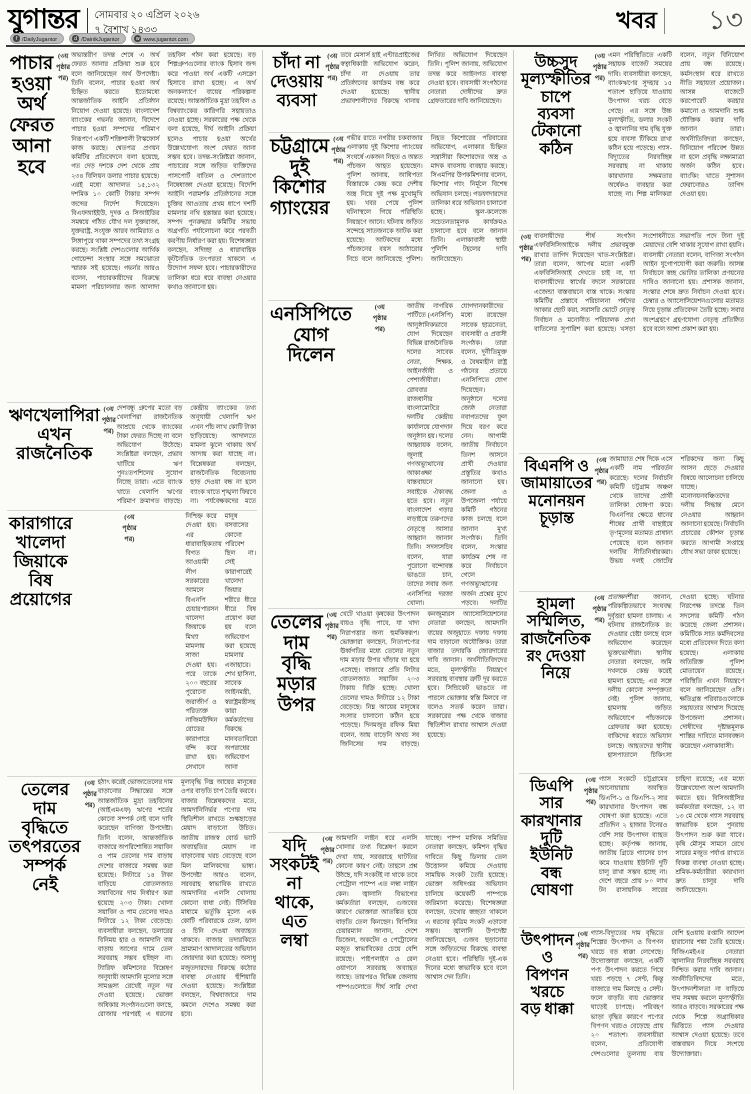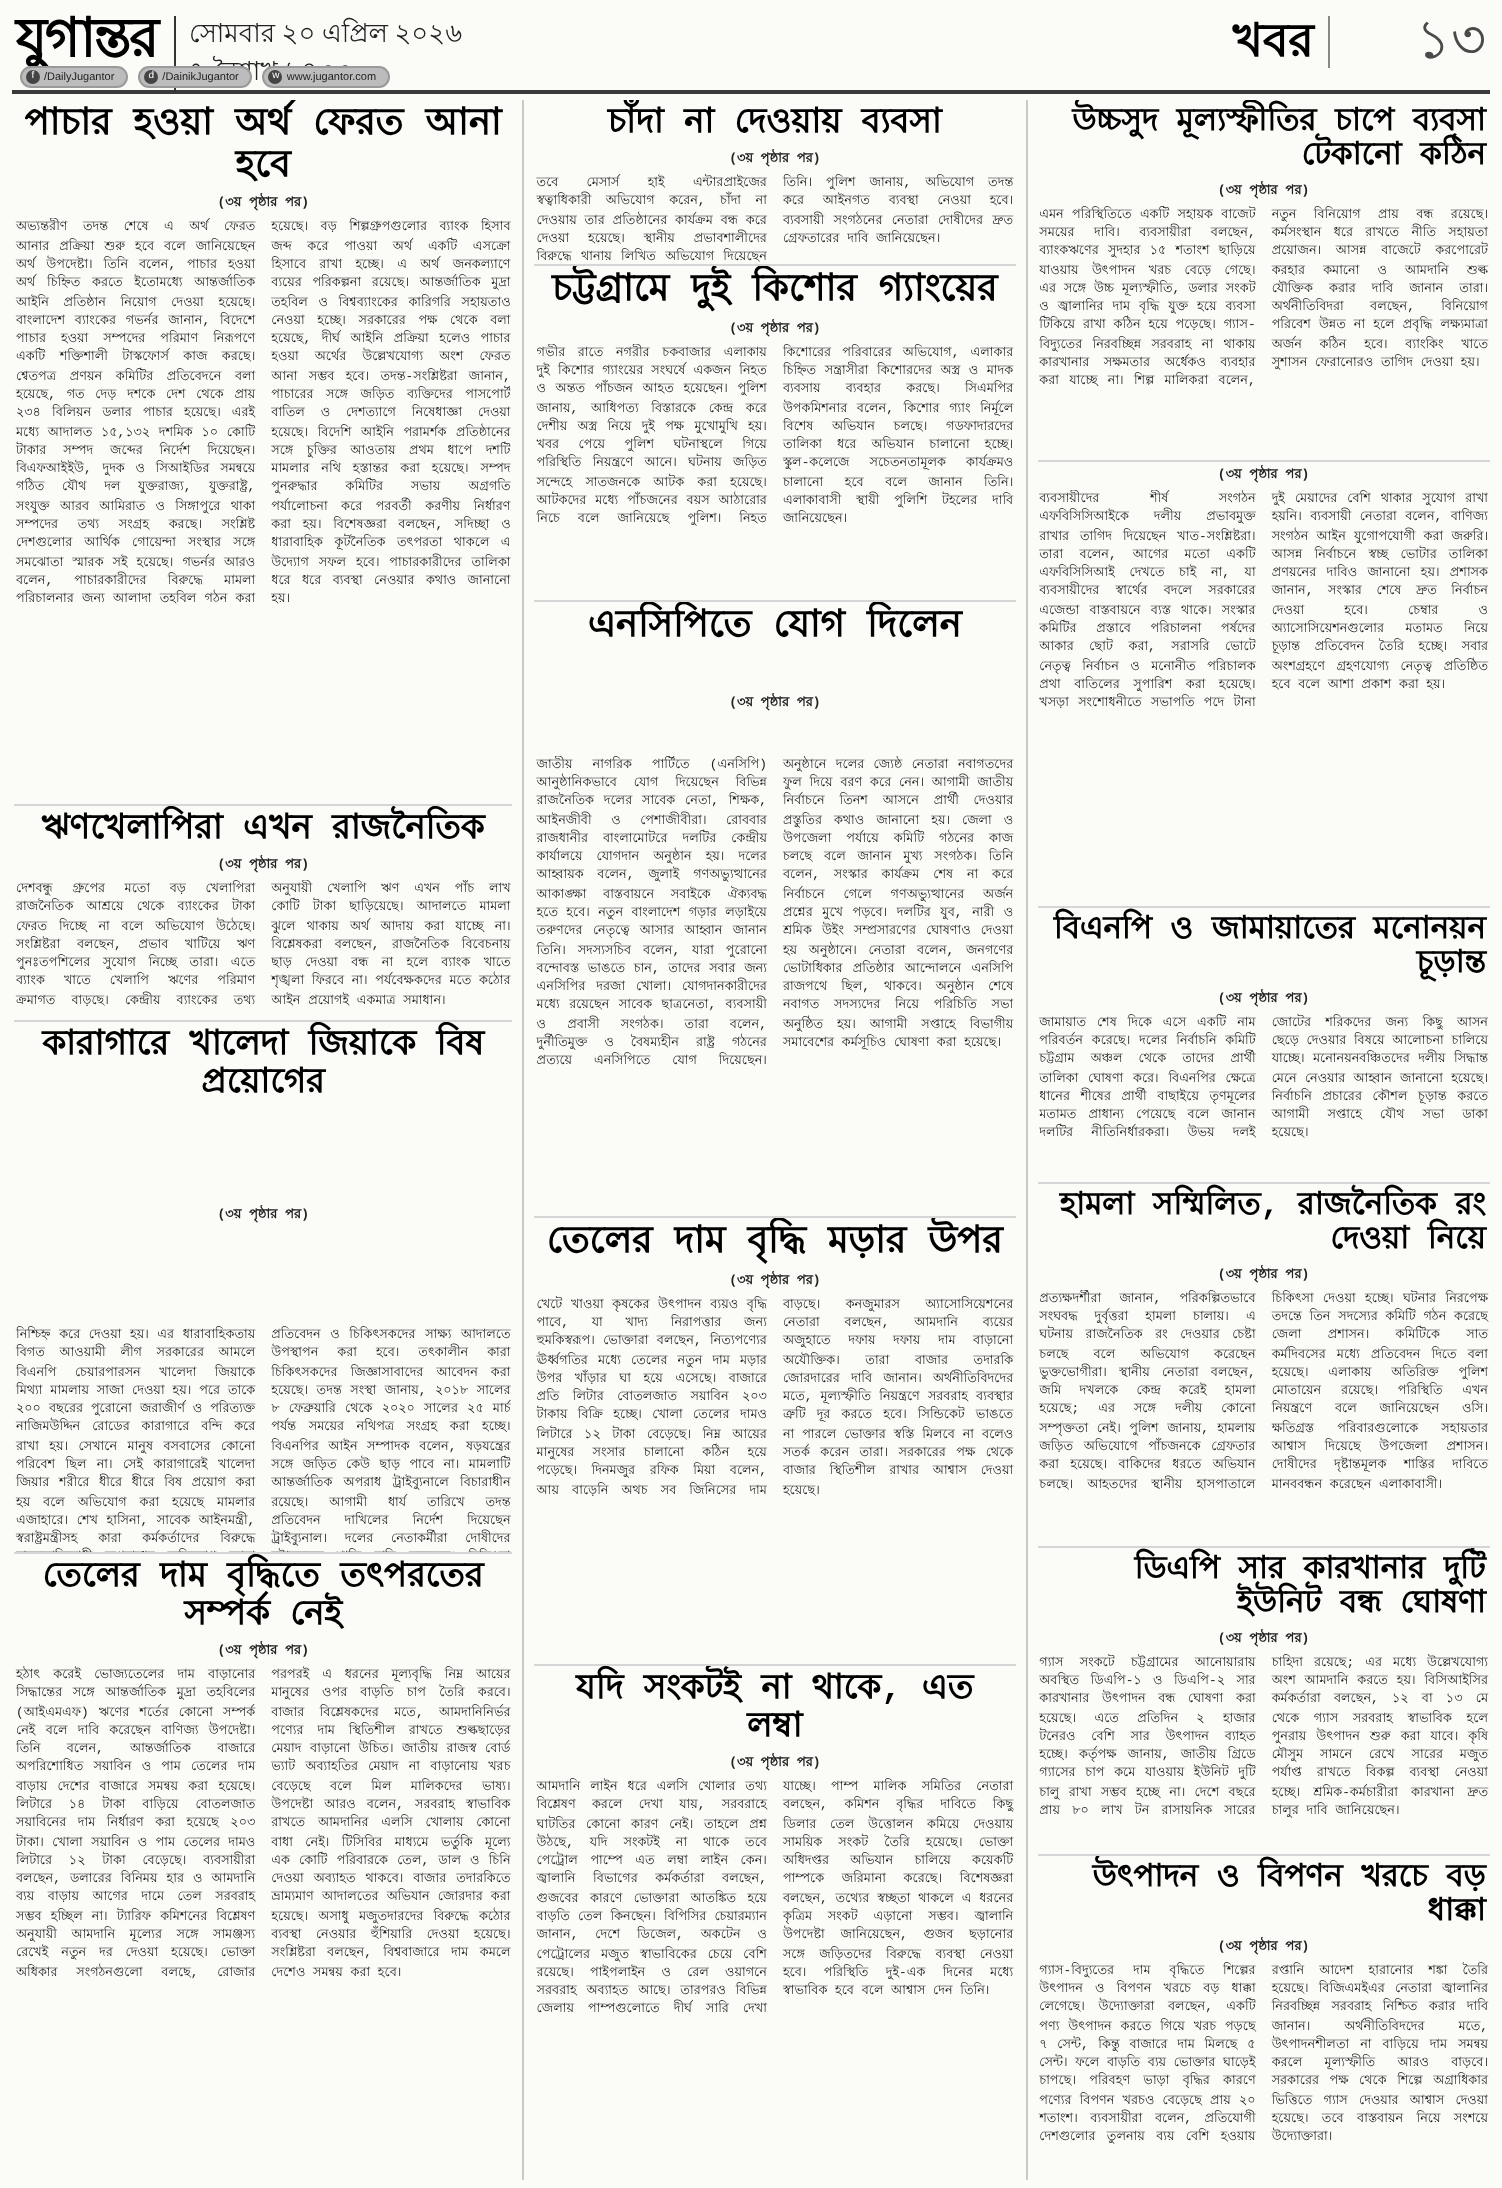--- a/index.html
+++ b/index.html
@@ -9,46 +9,46 @@
     font-family:"Liberation Serif","DejaVu Serif",serif; overflow:hidden;
   }
   .page { width:751px; height:1094px; padding:5px 6px 2px 6px; position:relative; }
 
   
   .masthead { position:relative; height:42px; border-bottom:2px solid #3a3a3a; margin-bottom:3px; }
   .mh-left { position:absolute; left:2px; top:1px; display:flex; align-items:flex-start; gap:8px; }
   .logo { font-weight:bold; font-size:27px; line-height:1; letter-spacing:-1px; color:#000;
           font-family:"Liberation Serif",serif; }
   .date-block { border-left:1.5px solid #333; padding-left:7px; margin-top:2px; }
-  .date-block div { font-size:13px; line-height:1.45; color:#222; }
+  .date-block div { font-size:10px; line-height:1.45; color:#222; }
   .badges { position:absolute; left:4px; top:28px; display:flex; gap:5px; }
   .badge { background:#bcbcbc; border:1px solid #9a9a9a; border-radius:7px; height:11px;
            display:flex; align-items:center; gap:2px; padding:0 6px 0 2px; }
   .badge .bicon { width:7px; height:7px; border-radius:50%; background:#444; color:#fff;
                   font-size:5px; line-height:7px; text-align:center;
                   font-family:"Liberation Sans",sans-serif; }
   .badge .blabel { font-size:5.5px; color:#222; font-family:"Liberation Sans",sans-serif; white-space:nowrap; }
   .mh-right { position:absolute; right:2px; top:2px; display:flex; align-items:center; gap:7px; }
   .section-label { font-size:23px; font-weight:bold; color:#000; line-height:1; }
   .mh-divider { width:1px; height:26px; background:#888; }
   .page-number { font-size:27px; color:#4a4a4a; line-height:1;margin-left:36px; }
 
   
   .cols { display:flex; height:1040px; }
   .colgroup { padding:0 5px; height:100%; }
   .colgroup.c0 { width:256px; padding-left:1px; }
   .colgroup.c1 { width:252px; border-left:1px solid #c9c9c9; }
   .colgroup.c2 { width:233px; border-left:1px solid #c9c9c9; padding-right:0; }
 
-  article { overflow:hidden; display:flex; flex-direction:column; border-top:1px solid #d6d6d6;font-family:Liberation Mono, monospace; }
+  article { overflow:hidden; display:flex; border-top:1px solid #d6d6d6; }
   article.first { border-top:none; }
   .headline { text-align:center; font-weight:bold; color:#000; line-height:1.12;
               padding:3px 2px 1px 2px; font-size:17px; }
   .hl-lg { font-size:18.5px; }
-  .hl-sm { font-size:15.5px;text-align:right; }
+  .hl-sm { font-size:15.5px; }
   .cont-note { text-align:center; font-size:6.5px; font-weight:bold; color:#222; padding:1px 0 2px 0; }
   .abody { flex:1 1 auto; overflow:hidden; column-count:2; column-gap:8px;
            font-size:6.4px; line-height:1.45; text-align:justify; color:#1c1c1c; padding:0 1px; }
 
   
   .a0 { height:352px; } .a1 { height:108px; } .a2 { height:266px;gap:48px; } .a3 { height:303px; }
   .b0 { height:82px; }  .b1 { height:168px; } .b2 { height:308px;gap:19px; } .b3 { height:224px; } .b4 { height:247px; }
   .c3a { height:180px; } .c3b { height:202px; } .c3c { height:138px;margin-top:21px; }
   .c3d { height:182px; } .c3e { height:154px; } .c3f { height:172px; }
 </style>

